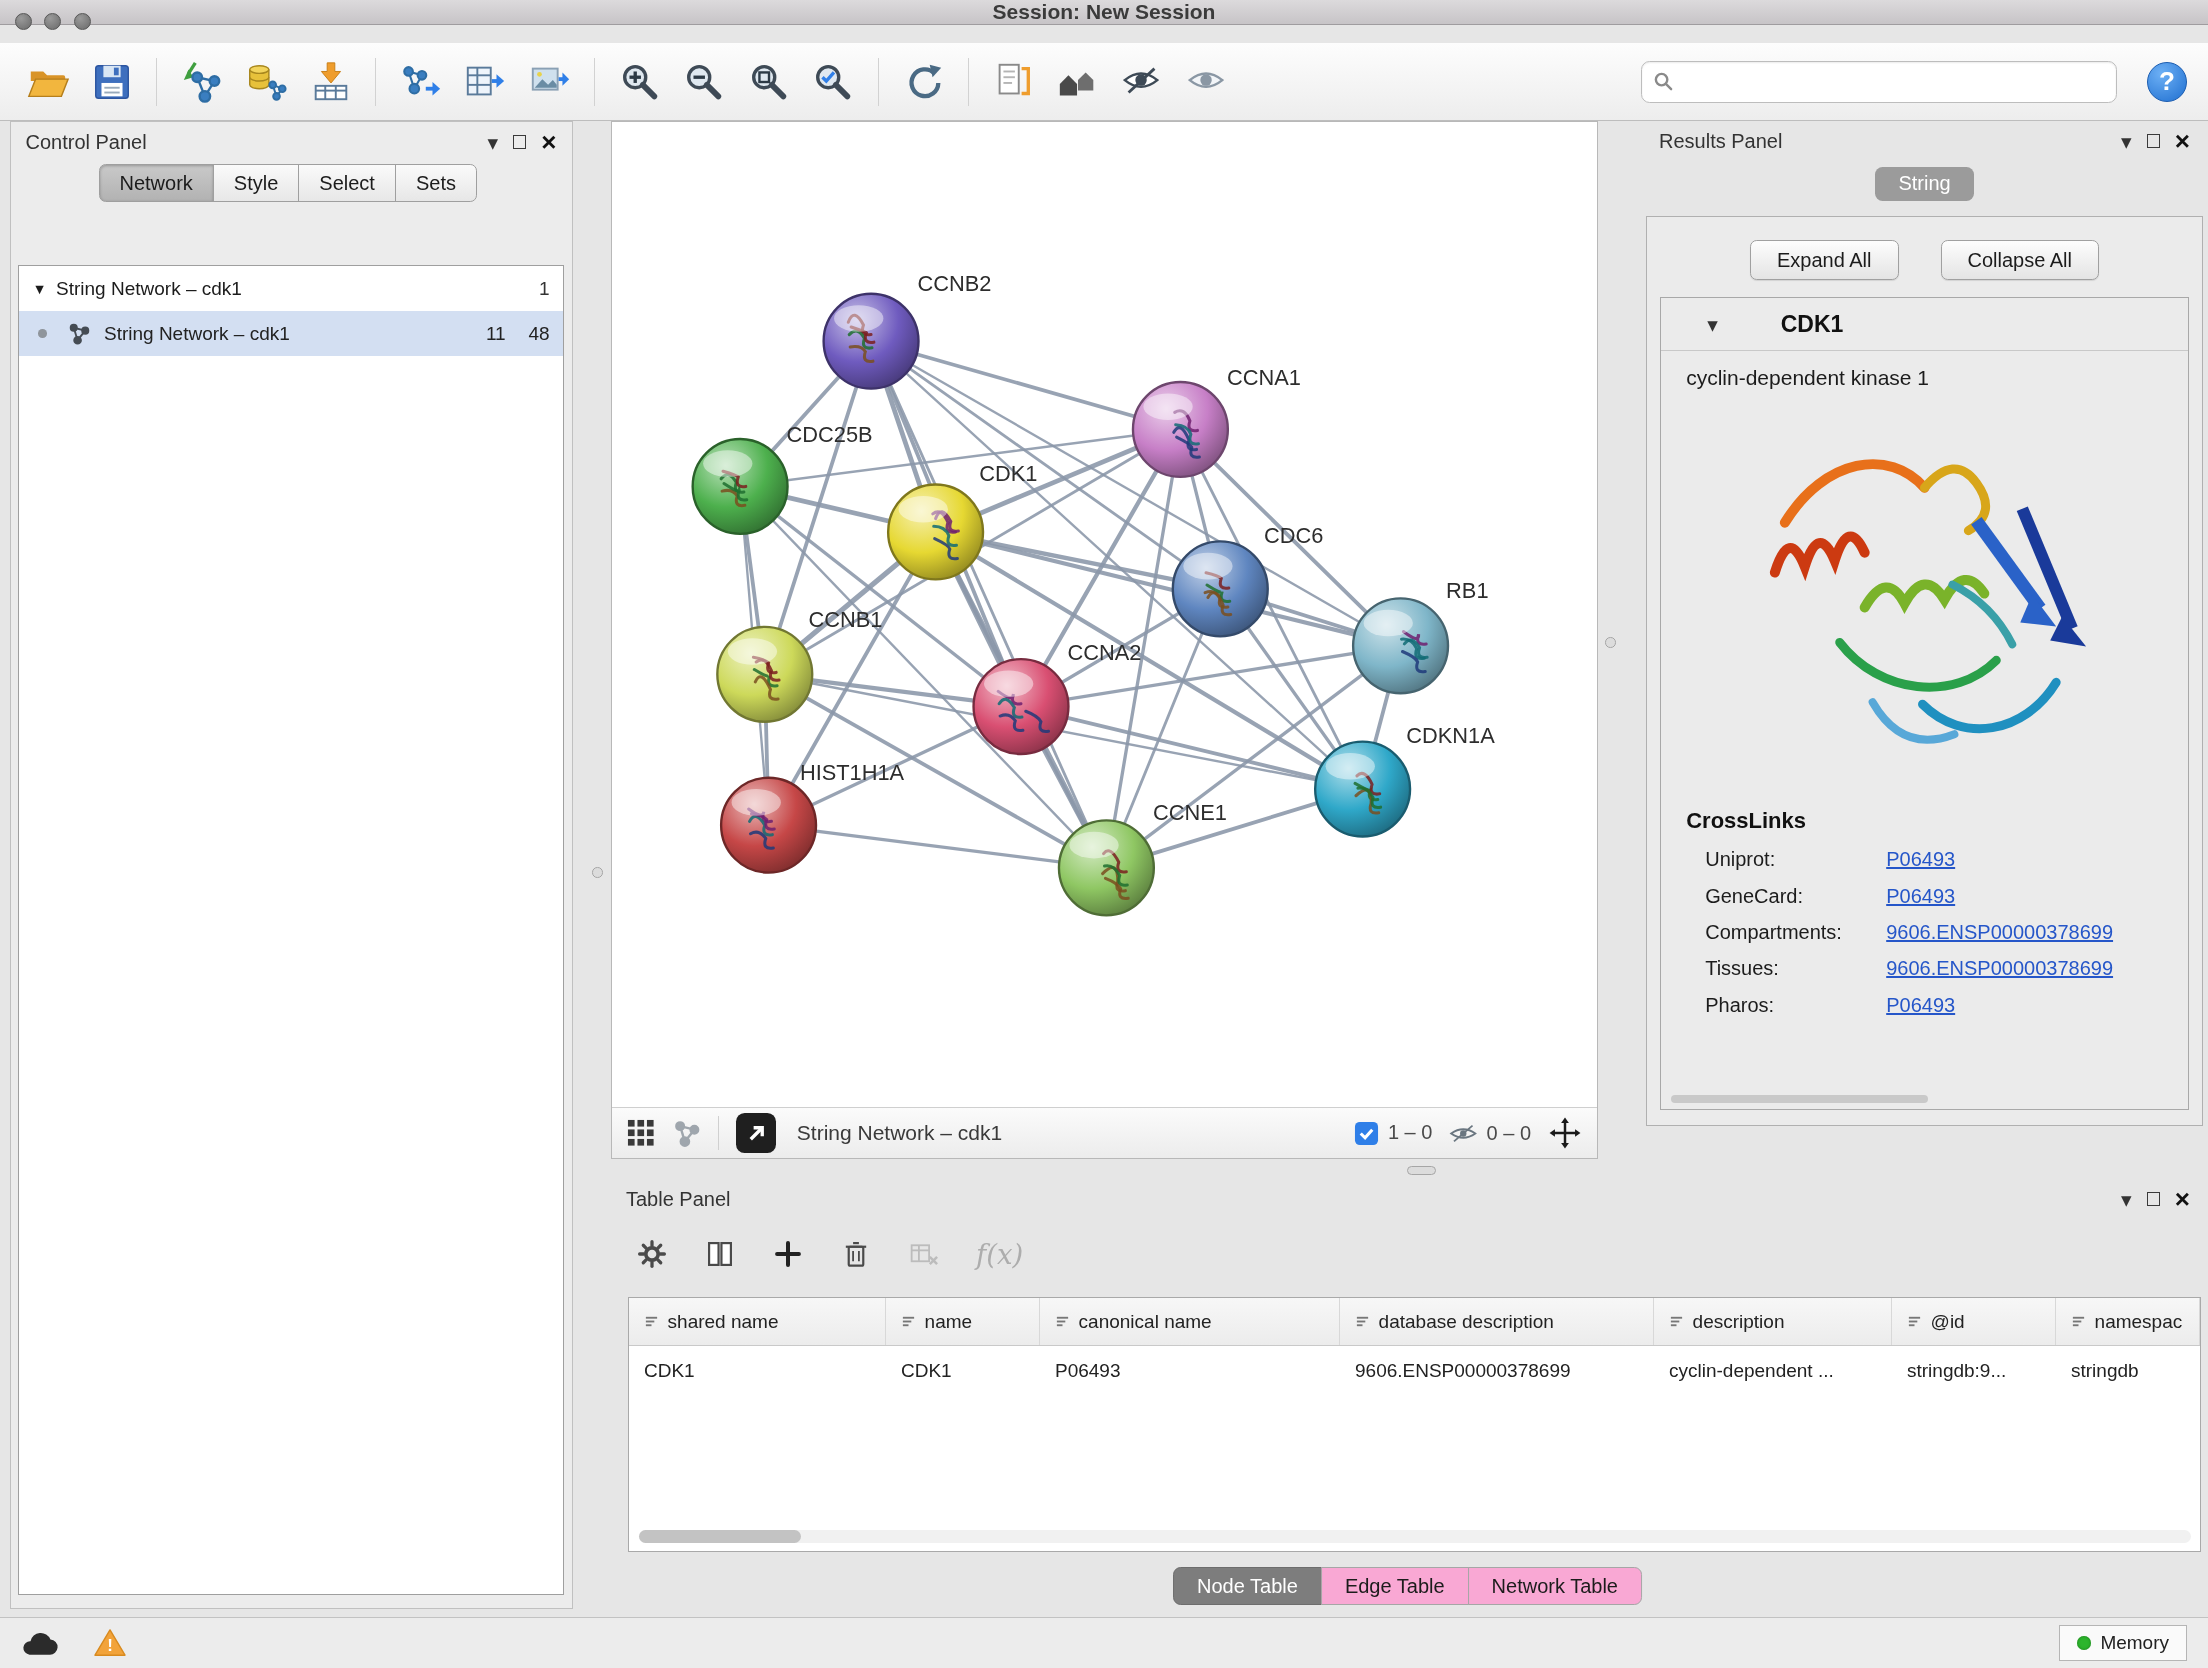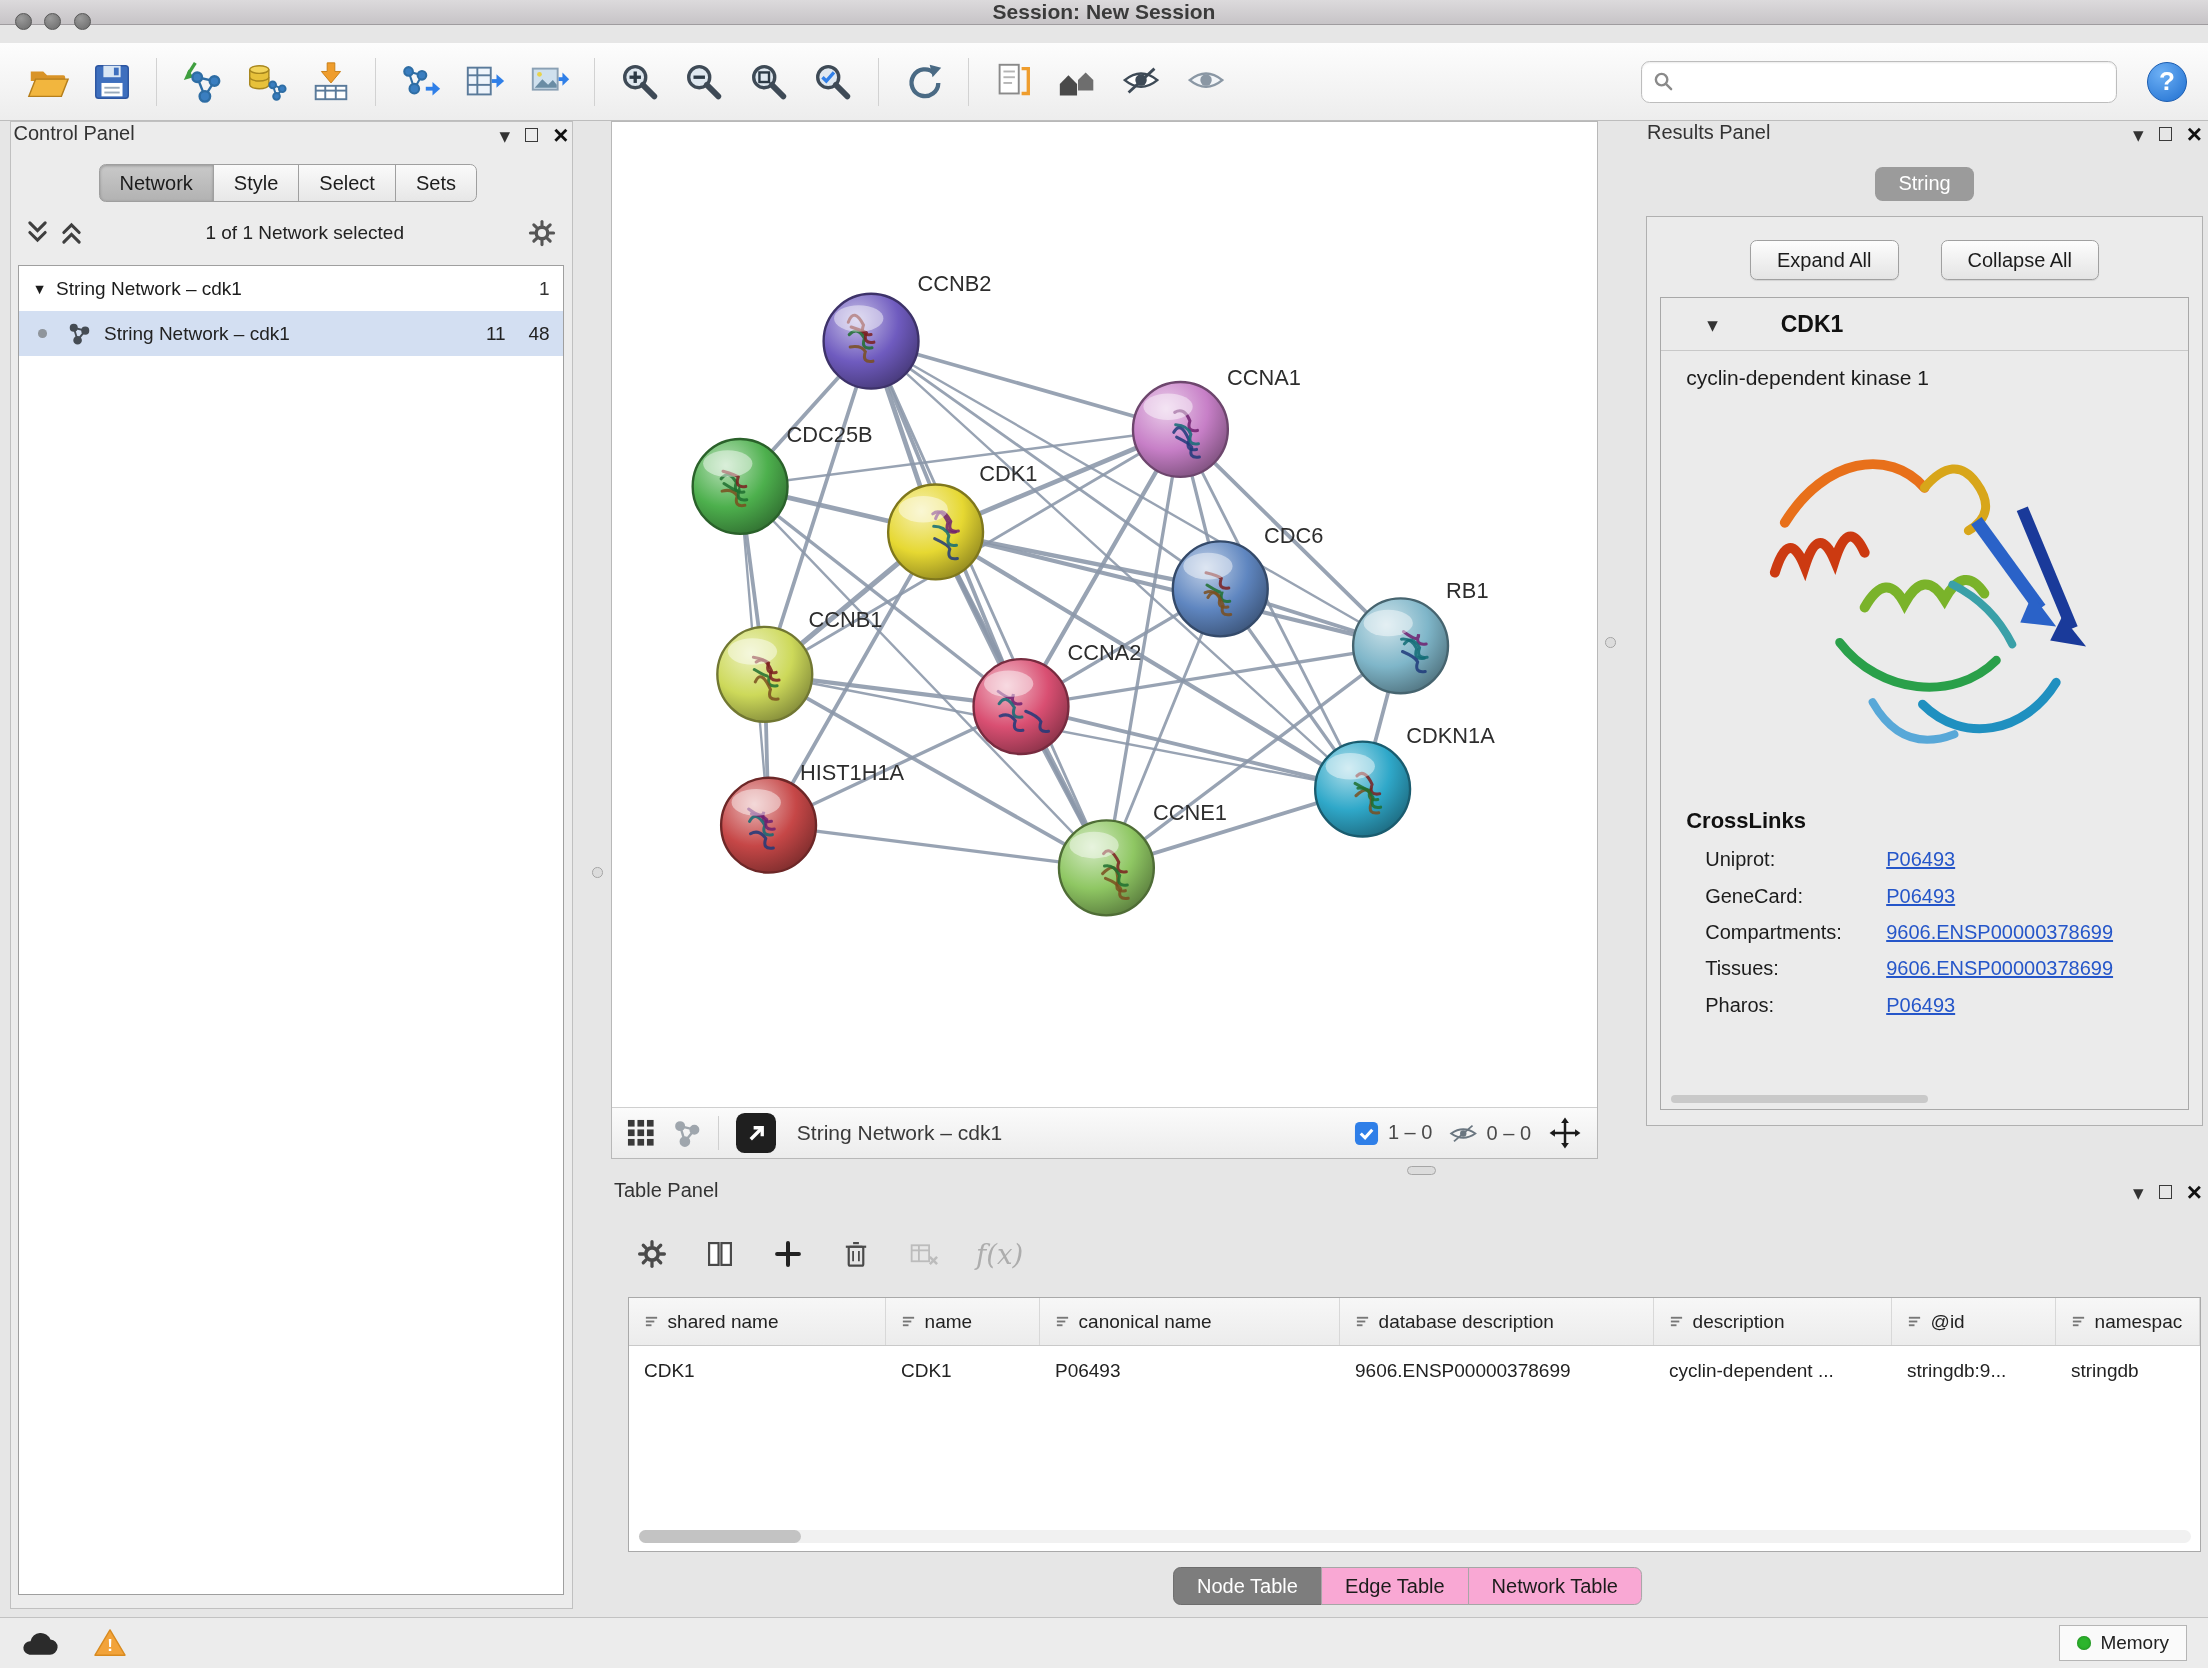--- a/index.html
+++ b/index.html
@@ -15,21 +15,21 @@
 
 
 .toolbar{position:absolute;left:0;top:43px;width:100%;height:78px;background:linear-gradient(#fdfdfd,#ededed);border-bottom:1px solid #bdbdbd;display:flex;align-items:center;padding:0 21px;gap:11.4px}
 .tbtn{width:53px;height:59px;display:flex;align-items:center;justify-content:center;border-radius:5.7px;cursor:default}
 .tsep{width:1px;height:48px;background:#d2d2d2;margin:0 6.7px}
 .search{margin-left:auto;width:476px;height:42px;border:1px solid #bdbdbd;border-radius:8.6px;background:#fff;display:flex;align-items:center;padding:0 11.4px;gap:7.6px;box-shadow:inset 0 1px 1.9px rgba(0,0,0,.08)}
 .search input{border:none;outline:none;flex:1;font-size:19px;font-family:"Liberation Sans",sans-serif;background:transparent}
 .helpbtn{margin-left:19px;width:40px;height:40px;border-radius:50%;background:radial-gradient(circle at 35% 28%,#6db0f5,#1f6fd0);color:#fff;font-size:26px;font-weight:bold;display:flex;align-items:center;justify-content:center;border:1px solid #1a5cb0}
 
 
-.phead{height:40px;display:flex;align-items:flex-start;padding:0 3px;font-size:20px;color:#333}
+.phead{height:40px;display:flex;align-items:center;padding:0 15px;font-size:20px;color:#333}
 .phead .sp{flex:1}
 .pico{display:flex;align-items:center;gap:15px}
 .tri{font-size:21px;color:#333;line-height:1}
 .maxbox{width:13.3px;height:13.3px;border:1.9px solid #3a3a3a;display:inline-block}
 .closex{font-size:26px;font-weight:bold;color:#111;line-height:1}
 
 
 .cpanel{position:absolute;left:9.5px;top:121px;width:563px;height:1488px;background:#ececec;border:1px solid #c0c0c0}
 .ctabs{margin:1.9px 0 0 89px;display:inline-flex}
 .ctab{padding:6.7px 20px;font-size:20px;border:1px solid #9f9f9f;margin-left:-1px;background:linear-gradient(#fafafa,#e7e7e7);color:#1c1c1c}
@@ -293,42 +293,20 @@
       <span class="tri">▾</span>
       <span class="maxbox"></span>
       <span class="closex">×</span>
     </span>
   </div>
   <div class="ctabs">
     <div class="ctab sel">Network</div>
     <div class="ctab">Style</div>
     <div class="ctab">Select</div>
     <div class="ctab">Sets</div>
-  </div>
-  <div class="netrow">
-    <svg width="23" height="25" viewBox="0 0 24 26">
-      <path d="M4 3 l8 8 l8 -8 M4 13 l8 8 l8 -8" fill="none" stroke="#3f3f3f" stroke-width="3.2" stroke-linecap="round"></path>
-    </svg>
-    <svg width="23" height="25" viewBox="0 0 24 26">
-      <path d="M4 23 l8 -8 l8 8 M4 13 l8 -8 l8 8" fill="none" stroke="#3f3f3f" stroke-width="3.2" stroke-linecap="round"></path>
-    </svg>
-    <span class="stat">1 of 1 Network selected</span>
-    <svg width="30" height="30" viewBox="0 0 44 44">
-      <circle cx="22" cy="22" r="8.5" fill="none" stroke="#555" stroke-width="5"></circle>
-      <g stroke="#555" stroke-width="4.5" stroke-linecap="round">
-        <line x1="33" y1="22" x2="39" y2="22"></line>
-          <line x1="29.8" y1="29.8" x2="34" y2="34"></line>
-        <line x1="22" y1="33" x2="22" y2="39"></line>
-          <line x1="14.2" y1="29.8" x2="10" y2="34"></line>
-        <line x1="11" y1="22" x2="5" y2="22"></line>
-          <line x1="14.2" y1="14.2" x2="10" y2="10"></line>
-        <line x1="22" y1="11" x2="22" y2="5"></line>
-          <line x1="29.8" y1="14.2" x2="34" y2="10"></line>
-      </g>
-    </svg>
   </div>
   <div class="treebox">
     <div class="trow">
       <span style="font-size:14.3px">▼</span>
       <span style="margin-left:9.5px">String Network – cdk1</span>
       <span class="cnt">1</span>
     </div>
     <div class="trow2">
       <span class="bullet"></span>
       <svg width="23" height="23" viewBox="0 0 24 24" style="margin-left:21px">

